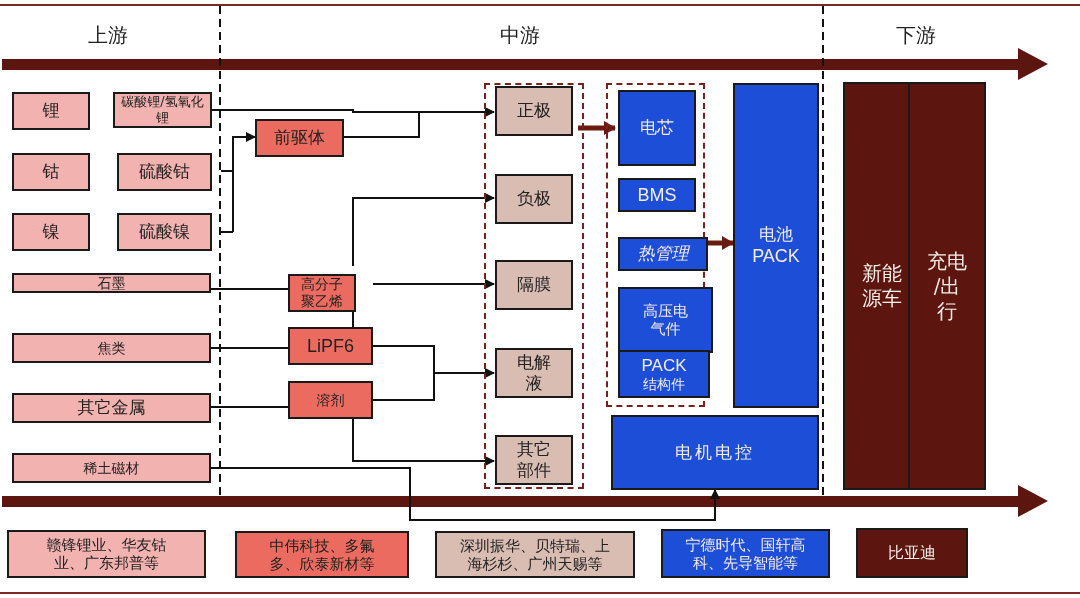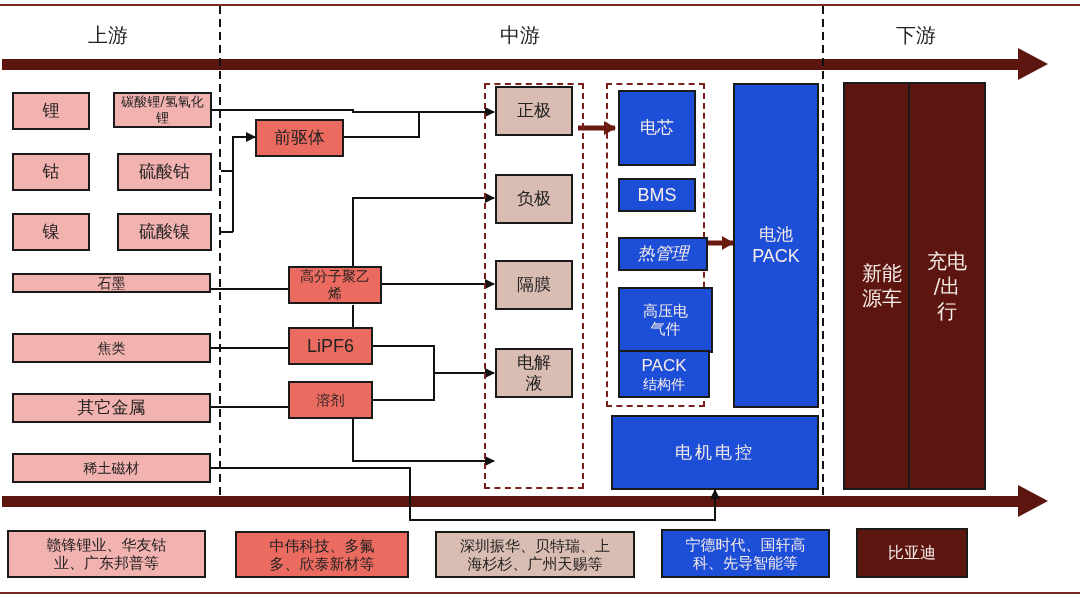--- a/index.html
+++ b/index.html
@@ -97,29 +97,30 @@
   <div class="box c-raw small" style="left:113px;top:92px;width:99px;height:36px;font-size:13px;">碳酸锂/氢氧化锂</div>
   <div class="box c-raw" style="left:117px;top:153px;width:95px;height:38px;">硫酸钴</div>
   <div class="box c-raw" style="left:117px;top:213px;width:95px;height:38px;">硫酸镍</div>
 
   <div class="box c-raw small" style="left:12px;top:273px;width:199px;height:20px;">石墨</div>
   <div class="box c-raw small" style="left:12px;top:333px;width:199px;height:30px;">焦类</div>
   <div class="box c-raw" style="left:12px;top:393px;width:199px;height:30px;">其它金属</div>
   <div class="box c-raw small" style="left:12px;top:453px;width:199px;height:30px;">稀土磁材</div>
 
   <div class="box c-mat" style="left:255px;top:119px;width:89px;height:38px;">前驱体</div>
-  <div class="box c-mat small" style="left:288px;top:266px;width:94px;height:38px;padding:12px 10px;">高分子聚乙烯</div>
+  <div class="box c-mat small" style="left:288px;top:274px;width:68px;height:38px;padding:12px 10px;">高分子聚乙烯</div>
   <div class="box c-mat sans" style="left:288px;top:327px;width:85px;height:38px;">LiPF6</div>
   <div class="box c-mat small" style="left:288px;top:381px;width:85px;height:38px;">溶剂</div>
 
   <div class="dash-group" style="left:484px;top:83px;width:100px;height:406px;"></div>
   <div class="box c-comp" style="left:495px;top:86px;width:78px;height:50px;">正极</div>
   <div class="box c-comp" style="left:495px;top:174px;width:78px;height:50px;">负极</div>
   <div class="box c-comp" style="left:495px;top:260px;width:78px;height:50px;">隔膜</div>
   <div class="box c-comp" style="left:495px;top:348px;width:78px;height:50px;padding:0 14px;">电解液</div>
+  <div class="box c-comp" style="left:495px;top:435px;width:78px;height:50px;padding:0 14px;">其它部件</div>
 
   <div class="dash-group" style="left:606px;top:83px;width:99px;height:324px;"></div>
   <div class="box c-cell" style="left:618px;top:90px;width:78px;height:76px;">电芯</div>
   <div class="box c-cell sans" style="left:618px;top:178px;width:78px;height:34px;">BMS</div>
   <div class="box c-cell" style="left:618px;top:237px;width:90px;height:34px;font-style:italic;">热管理</div>
   <div class="box c-cell small" style="left:618px;top:287px;width:95px;height:66px;padding:0 16px;font-size:15px;">高压电气件</div>
   <div class="box c-cell" style="left:618px;top:350px;width:92px;height:48px;flex-direction:column;">
     <span class="sans" style="font-size:17px;">PACK</span>
     <span style="font-size:14px;">结构件</span>
   </div>

